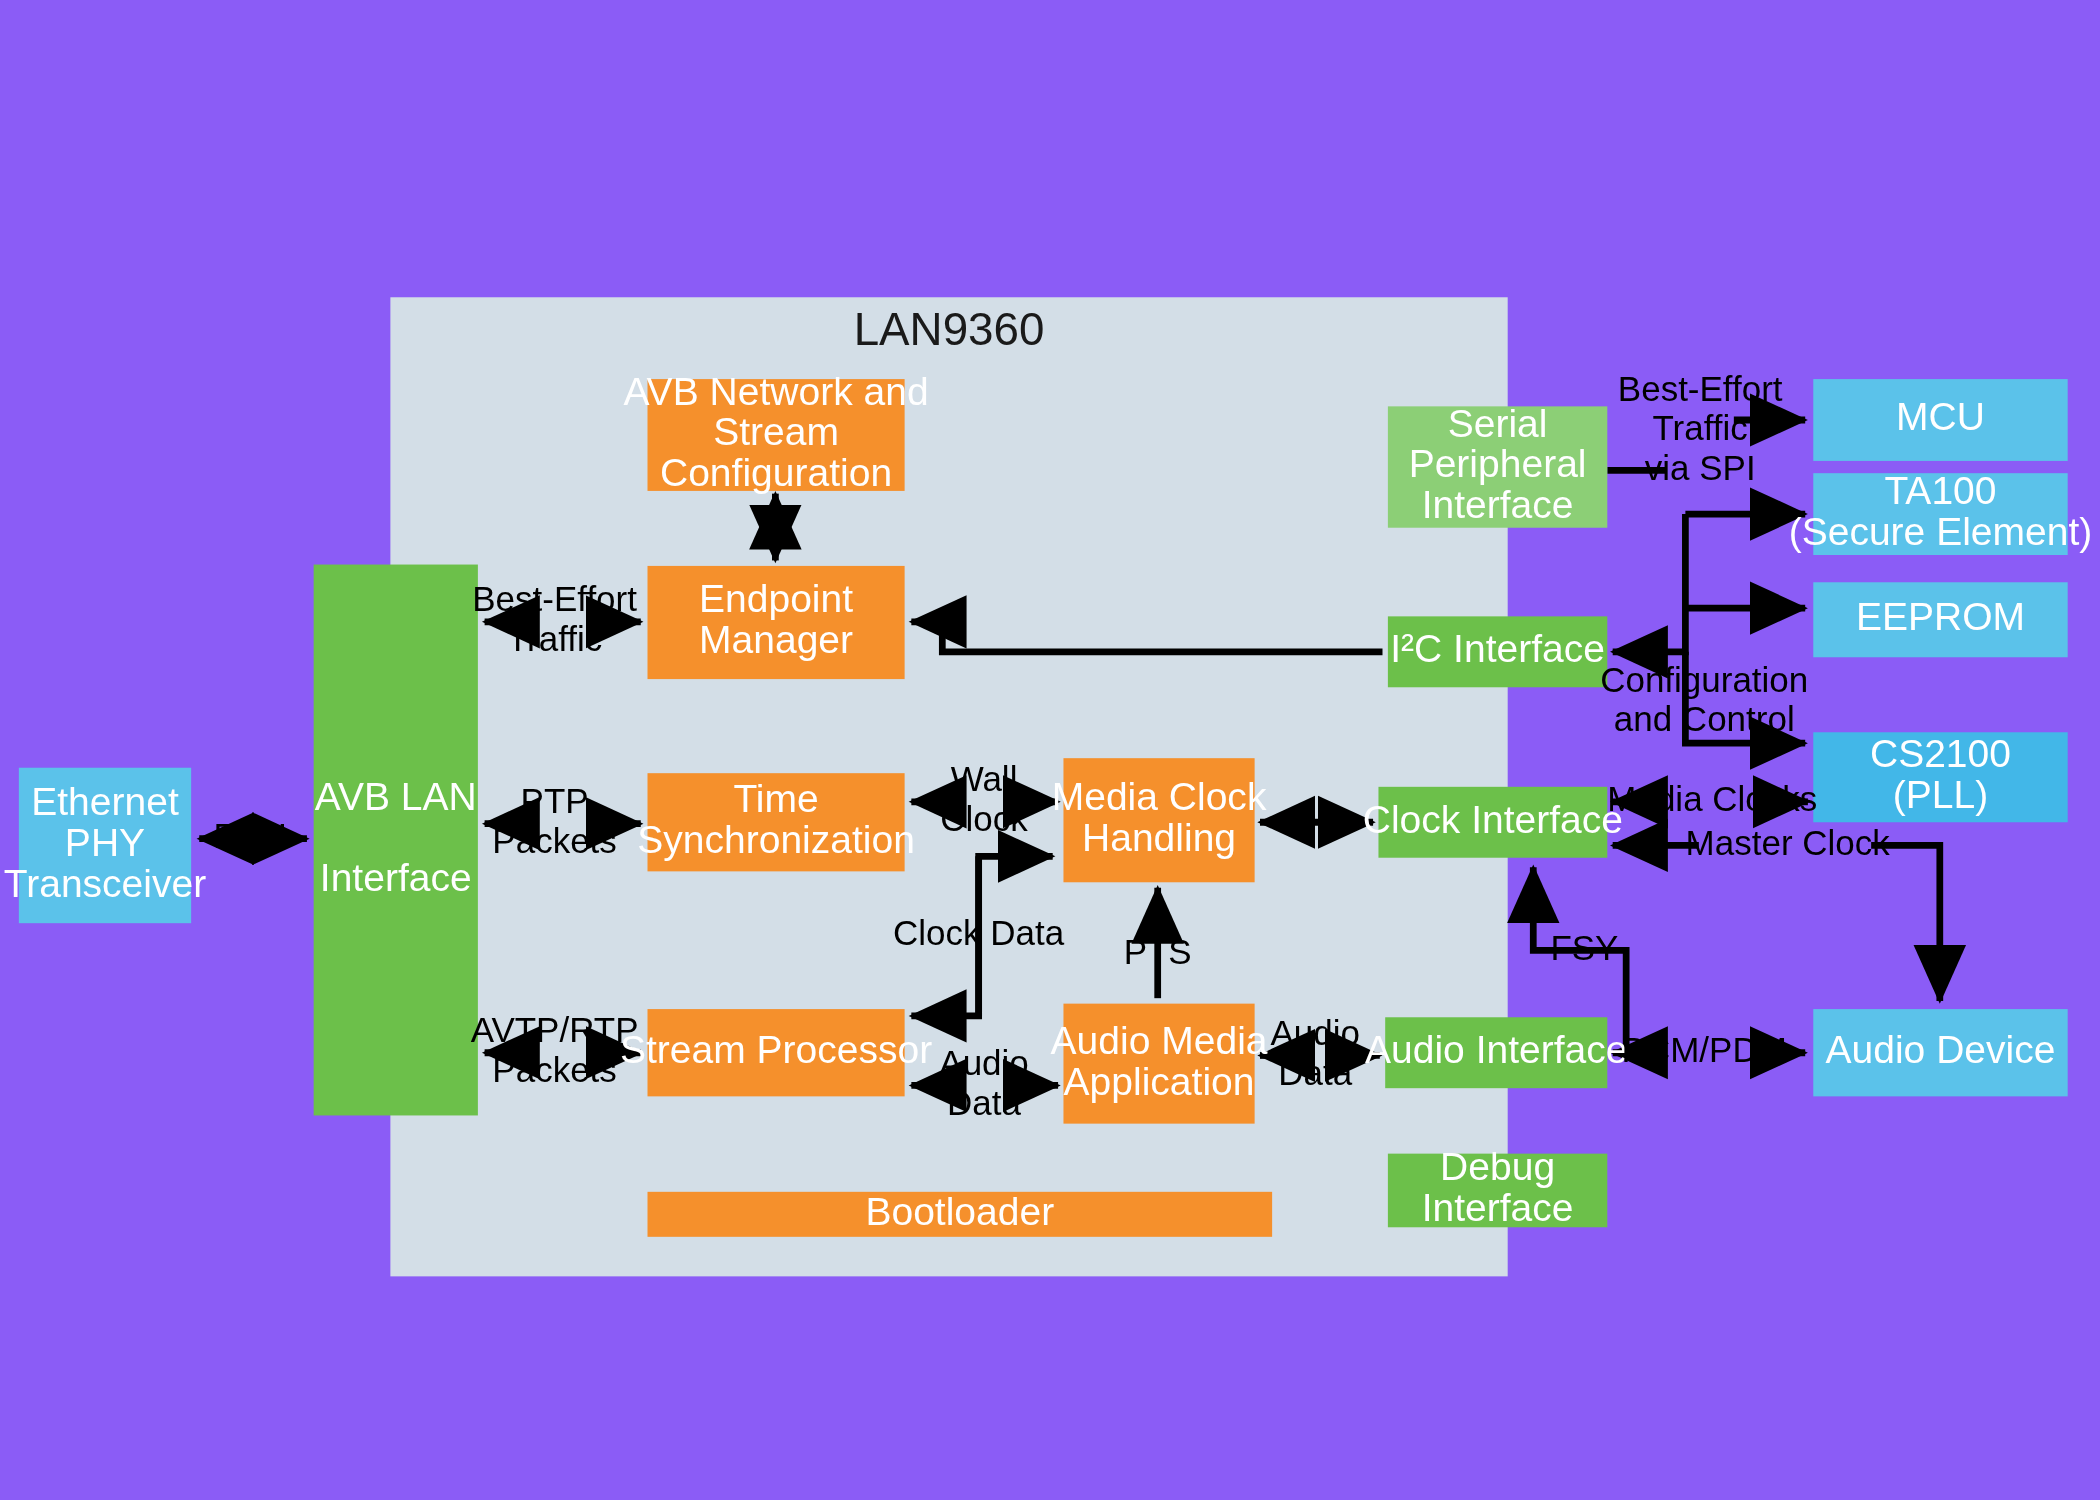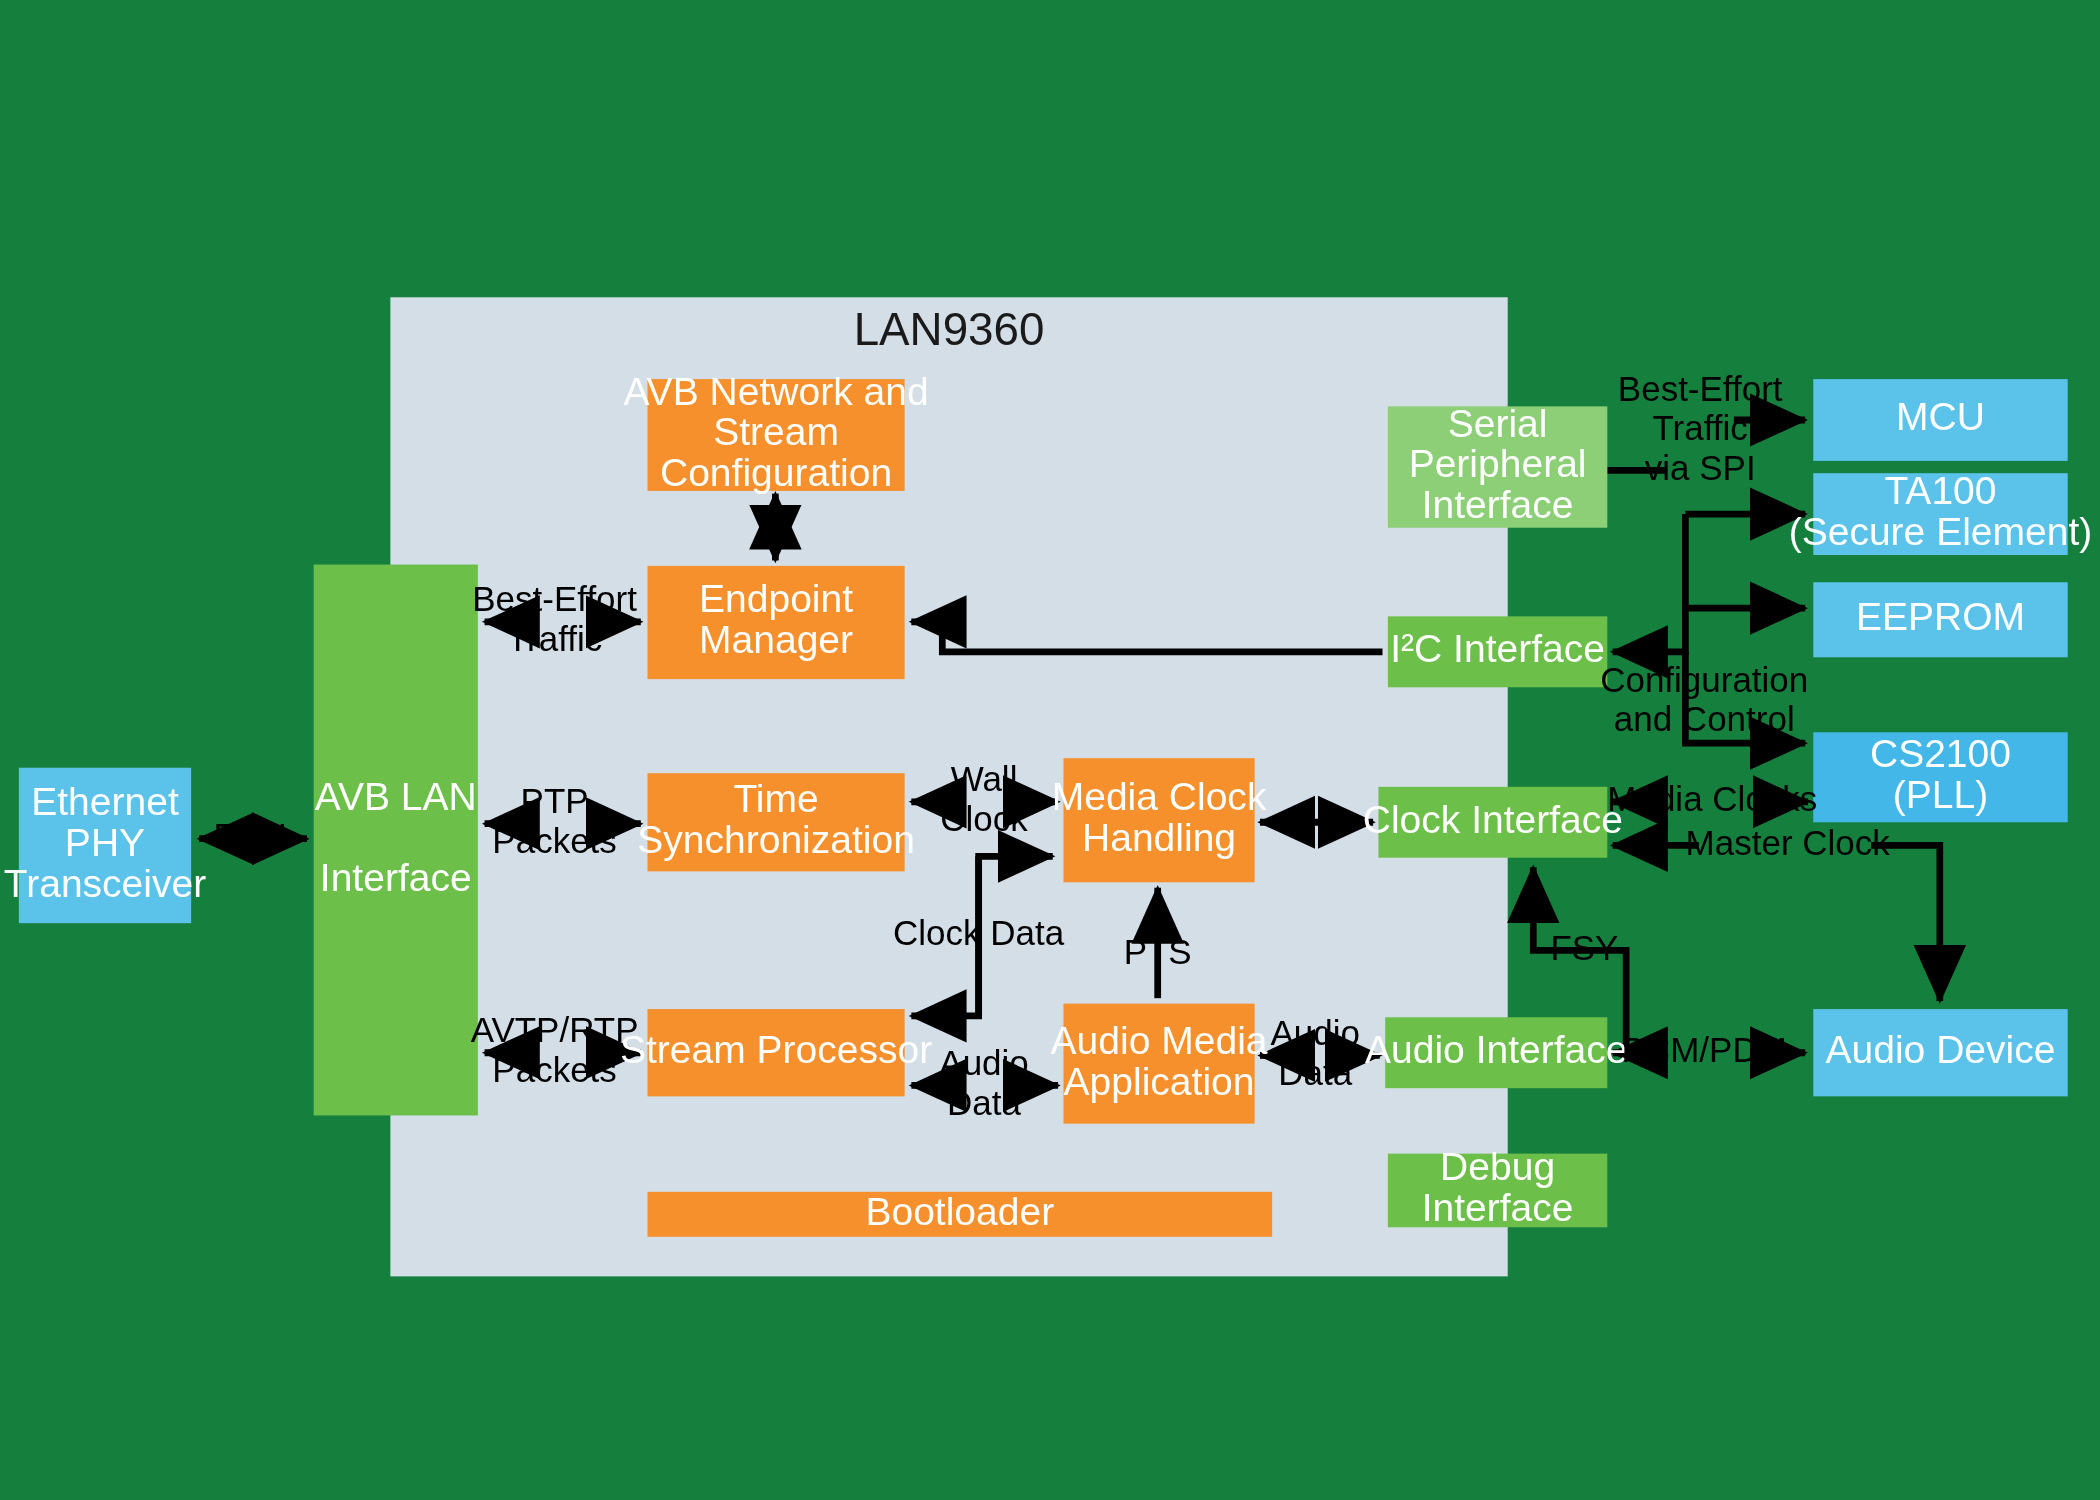--- a/index.html
+++ b/index.html
@@ -1,18 +1,18 @@
 <!DOCTYPE html>
 <html><head>
 <meta charset="utf-8">
 <style>
   html,body{margin:0;padding:0;background:#ffffff;}
   body{width:2100px;height:1500px;overflow:hidden;
        font-family:"Liberation Sans","DejaVu Sans",sans-serif;}
-  #stage{position:relative;width:2100px;height:1500px;background:#15803d;}
+  #stage{position:relative;width:2100px;height:1500px;background:#8b5cf6;}
   svg{position:absolute;left:0;top:0;width:2100px;height:1500px;}
   .blk-label{fill:#ffffff;font-family:"Liberation Sans","DejaVu Sans",sans-serif;
              font-size:29px;text-anchor:middle;dominant-baseline:middle;}
   .chip-title{fill:#1a1a1a;font-family:"Liberation Sans","DejaVu Sans",sans-serif;
               font-size:34px;text-anchor:middle;dominant-baseline:middle;}
   .edge-label{fill:#000000;font-family:"Liberation Sans","DejaVu Sans",sans-serif;
               font-size:26px;text-anchor:middle;dominant-baseline:middle;}
   .wire{stroke:#000000;stroke-width:5;fill:none;stroke-linecap:butt;}
 </style>
 </head>

